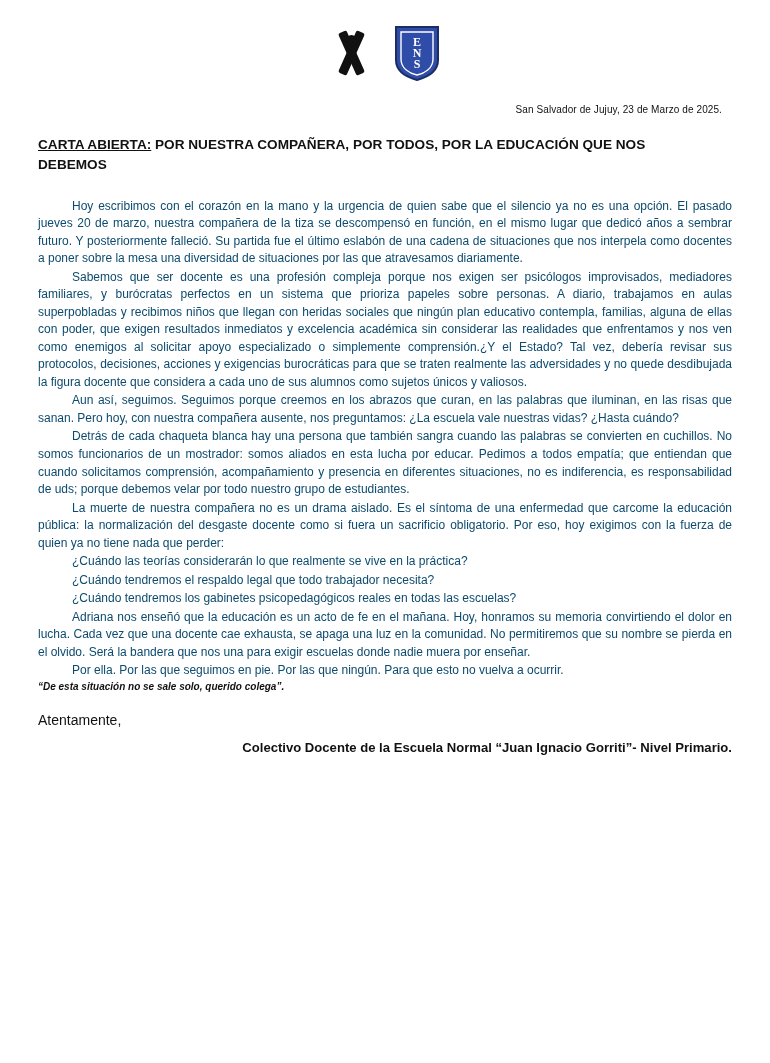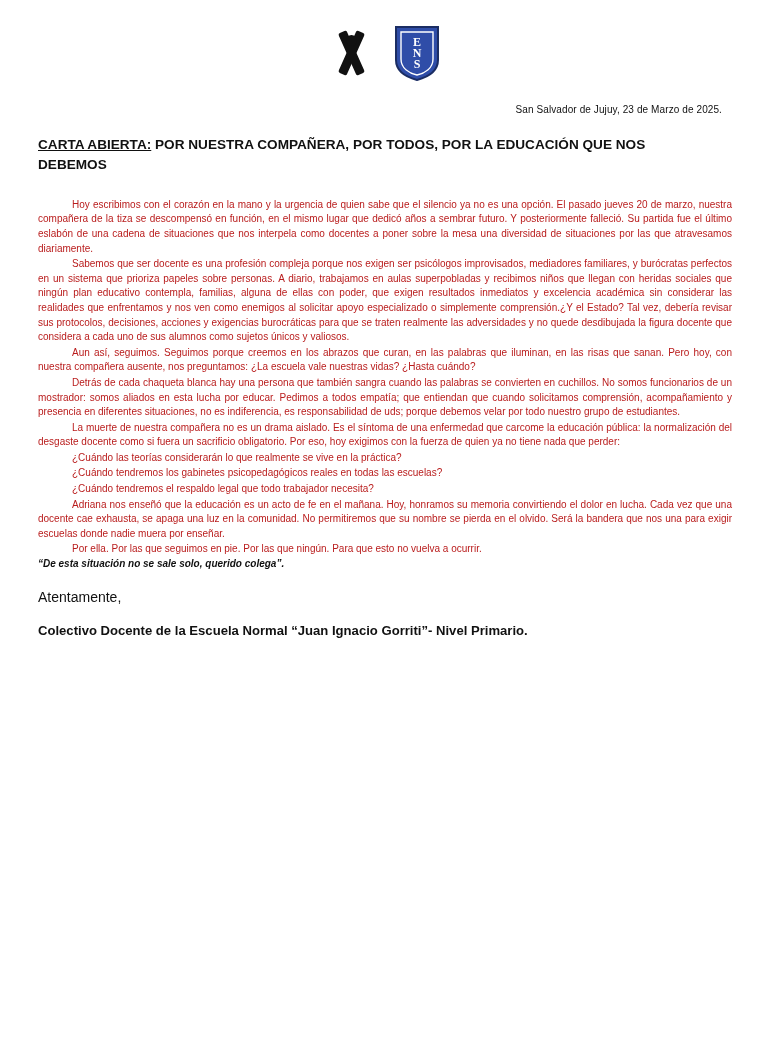--- a/index.html
+++ b/index.html
@@ -76,44 +76,45 @@
     margin-top: 20px;
     font-size: 13.6px;
     font-weight: bold;
     line-height: 1.5;
     padding-right: 40px;
   }
   .title .u { text-decoration: underline; }
   
   .body-text {
     margin-top: 22px;
-    font-size: 10px;
+    font-size: 12px;
     line-height: 1.46;
     text-align: justify;
-    color: #b91c1c;
+    color: #0c4a6e;
   }
   .body-text p {
     margin: 0 0 1px 0;
     text-indent: 34px;
   }
   .body-text p.q-indent { text-indent: 34px; }
   .quote {
     margin-top: 0;
     font-size: 10px;
     font-weight: bold;
     font-style: italic;
   }
   .sign-off {
     margin-top: 20px;
     font-size: 14px;
   }
   .signature {
-    margin-top: 18px;
+    margin-top: 12px;
     font-size: 13.1px;
     font-weight: bold;
+    text-align: right;
   }
 </style>
 </head>
 <body>
 
 <div class="page">
 
   <div class="emblems">
     <div class="ribbon">
       <div class="band a"></div>
@@ -137,22 +138,22 @@
     <span class="u">CARTA ABIERTA:</span><span> POR NUESTRA COMPAÑERA, POR TODOS, POR LA EDUCACIÓN QUE NOS DEBEMOS</span>
   </div>
 
   <div class="body-text">
     <p>Hoy escribimos con el corazón en la mano y la urgencia de quien sabe que el silencio ya no es una opción. El pasado jueves 20 de marzo, nuestra compañera de la tiza se descompensó en función, en el mismo lugar que dedicó años a sembrar futuro. Y posteriormente falleció. Su partida fue el último eslabón de una cadena de situaciones que nos interpela como docentes a poner sobre la mesa una diversidad de situaciones por las que atravesamos diariamente.</p>
     <p>Sabemos que ser docente es una profesión compleja porque nos exigen ser psicólogos improvisados, mediadores familiares, y burócratas perfectos en un sistema que prioriza papeles sobre personas. A diario, trabajamos en aulas superpobladas y recibimos niños que llegan con heridas sociales que ningún plan educativo contempla, familias, alguna de ellas con poder, que exigen resultados inmediatos y excelencia académica sin considerar las realidades que enfrentamos y nos ven como enemigos al solicitar apoyo especializado o simplemente comprensión.¿Y el Estado? Tal vez, debería revisar sus protocolos, decisiones, acciones y exigencias burocráticas para que se traten realmente las adversidades y no quede desdibujada la figura docente que considera a cada uno de sus alumnos como sujetos únicos y valiosos.</p>
     <p> Aun así, seguimos. Seguimos porque creemos en los abrazos que curan, en las palabras que iluminan, en las risas que sanan. Pero hoy, con nuestra compañera ausente, nos preguntamos: ¿La escuela vale nuestras vidas? ¿Hasta cuándo?</p>
     <p>Detrás de cada chaqueta blanca hay una persona que también sangra cuando las palabras se convierten en cuchillos. No somos funcionarios de un mostrador: somos aliados en esta lucha por educar.  Pedimos a todos empatía; que entiendan que cuando solicitamos comprensión, acompañamiento y presencia en diferentes situaciones, no es indiferencia, es responsabilidad de uds; porque debemos velar por todo nuestro grupo de estudiantes.</p>
     <p>La muerte de nuestra compañera no es un drama aislado. Es el síntoma de una enfermedad que carcome la educación pública: la normalización del desgaste docente como si fuera un sacrificio obligatorio. Por eso, hoy exigimos con la fuerza de quien ya no tiene nada que perder:</p>
     <p class="q-indent">¿Cuándo las teorías considerarán lo que realmente se vive en la práctica?</p>
+    <p class="q-indent">¿Cuándo tendremos el respaldo legal que todo trabajador necesita?</p>
     <p class="q-indent">¿Cuándo tendremos los gabinetes psicopedagógicos reales en todas las escuelas?</p>
-    <p class="q-indent">¿Cuándo tendremos el respaldo legal que todo trabajador necesita?</p>
     <p>Adriana nos enseñó que la educación es un acto de fe en el mañana. Hoy, honramos su memoria convirtiendo el dolor en lucha.  Cada vez que una docente cae exhausta, se apaga una luz en la comunidad. No permitiremos que su nombre se pierda en el olvido. Será la bandera que nos una para exigir escuelas donde nadie muera por enseñar.</p>
     <p>Por ella. Por las que seguimos en pie. Por las que ningún. Para que esto no vuelva a ocurrir.</p>
   </div>
 
   <div class="quote">“De esta situación no se sale solo, querido colega”.</div>
 
   <div class="sign-off">Atentamente,</div>
 
   <div class="signature">Colectivo Docente de la Escuela Normal “Juan Ignacio Gorriti”- Nivel Primario.</div>
 

